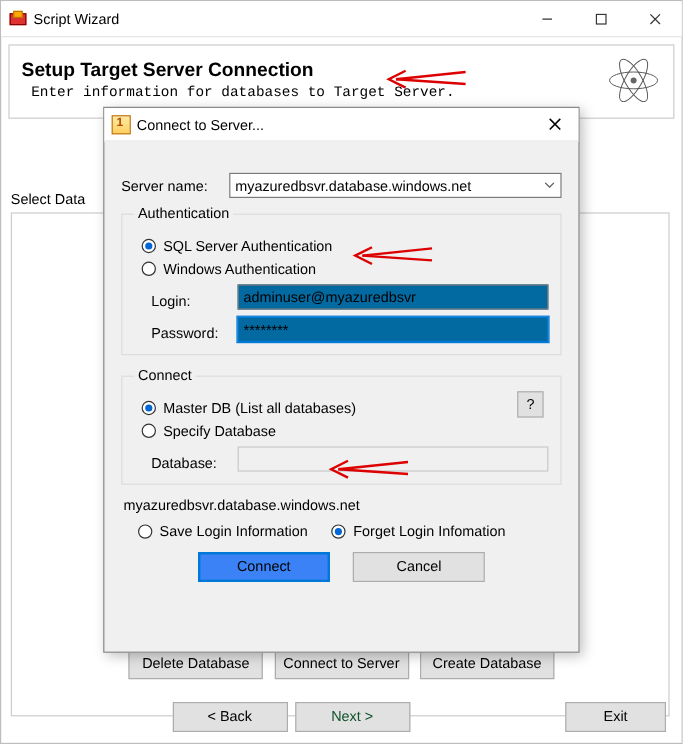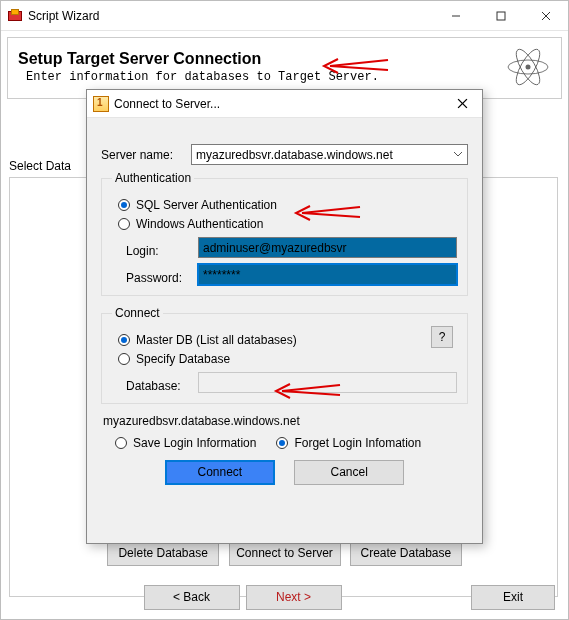--- a/index.html
+++ b/index.html
@@ -26,21 +26,21 @@
   .maincontent { position:relative; padding:8px 10px; }
   .sidelabel { position:absolute; top:60px; left:8px; font-size:12px; width:80px; }
   .bigbox { position:absolute; top:78px; left:8px; right:10px; height:420px; border:1px solid #ccc; background:#fff; }
   
   .bottombtns { position:absolute; bottom:54px; left:0; width:100%; text-align:center; }
   .bottombtns .btn { margin:0 3px; }
   .nav { position:absolute; bottom:10px; left:0; width:100%; display:flex; align-items:center; padding:0 14px; }
   .nav .spacer { flex:1; }
   .btn { display:inline-block; min-width:102px; height:25px; line-height:23px; text-align:center; border:1px solid #adadad; background:#e1e1e1; font-size:12px; padding:0 6px; cursor:pointer; }
   .btn.wide { min-width:112px; }
-  .btn.disabled { color:#b91c1c; cursor:default; }
+  .btn.disabled { color:#14532d; cursor:default; }
   
   
   .dialog-shadow { position:absolute; left:86px; top:89px; width:397px; height:455px; border:1px solid #888; background:#f0f0f0; box-shadow:3px 3px 10px rgba(0,0,0,0.25); z-index:10; }
   .dlg-titlebar { height:28px; background:#fff; display:flex; align-items:center; border-bottom:1px solid #e5e5e5; }
   .dlg-icon { width:16px; height:16px; margin:0 5px 0 6px; border:1px solid #c07000; background:linear-gradient(#ffe9a5,#ffd060); position:relative; }
   .dlg-icon::after { content:"1"; position:absolute; top:0; left:3px; font-size:10px; font-weight:bold; color:#b05000; }
   .dlg-title { flex:1; font-size:12px; }
   .dlg-close { width:40px; height:28px; display:flex; align-items:center; justify-content:center; cursor:pointer; }
   .dlg-close svg { width:11px; height:11px; }
   .dlg-body { padding:26px 14px 8px 14px; }

